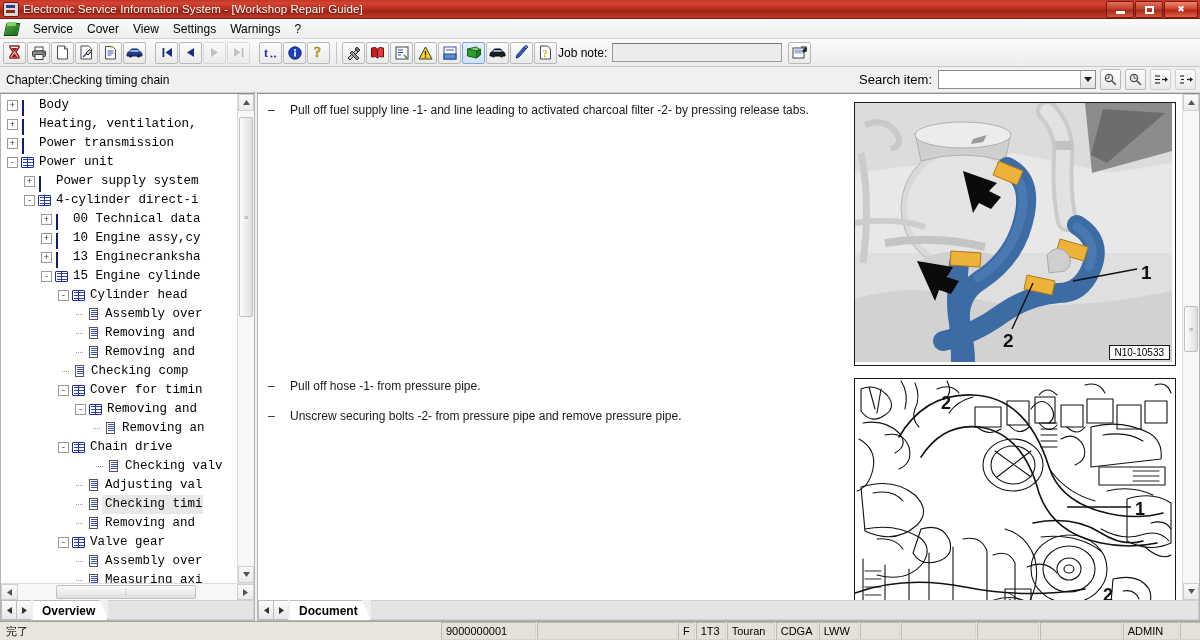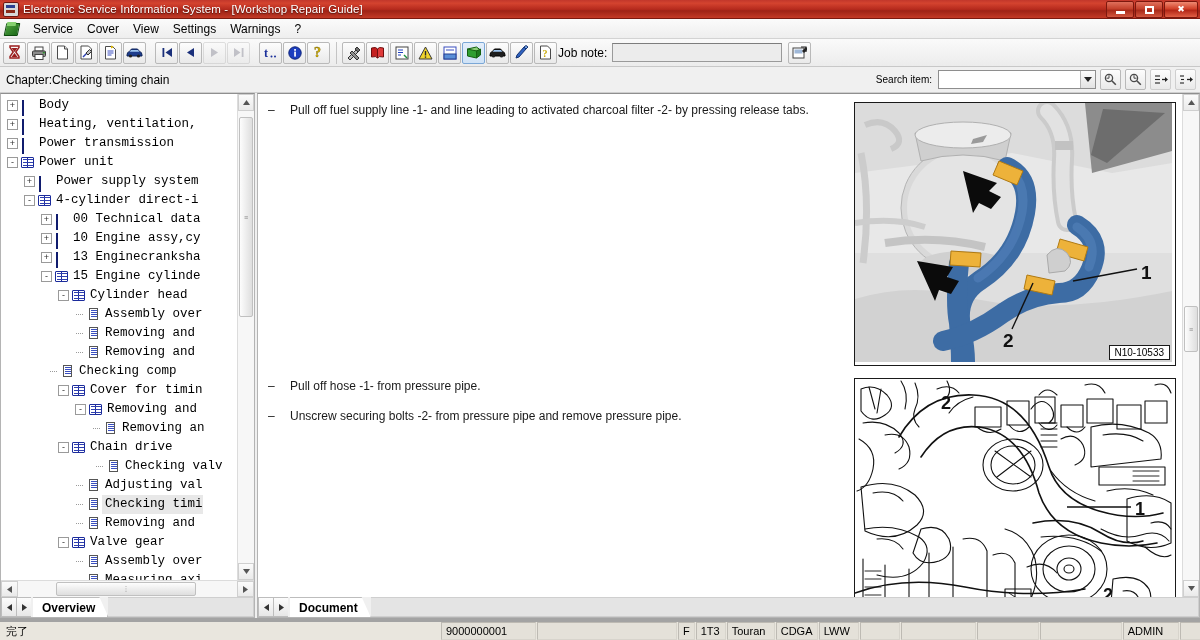--- a/index.html
+++ b/index.html
@@ -105,21 +105,21 @@
   }
 
   
   .chapterbar{
     height:25px;flex:0 0 25px;background:#f0f0f0;
     display:flex;align-items:center;border-bottom:1px solid #cfcfcf;
     position:relative;padding-left:6px;
   }
   .chapter-text{font-size:12px;color:#000;white-space:nowrap;}
   .searchwrap{position:absolute;right:4px;top:2px;display:flex;align-items:center;}
-  .searchwrap label{font-size:10px;margin-right:6px;}
+  .searchwrap label{font-size:13px;margin-right:6px;}
   .search-combo{
     width:158px;height:19px;box-sizing:border-box;
     border:1px solid #8e8e8e;background:#fff;
     display:flex;align-items:center;position:relative;
   }
   .search-combo input{
     border:0;outline:0;background:transparent;width:136px;height:17px;
     font-family:"Liberation Sans",sans-serif;font-size:12px;padding-left:3px;
   }
   .combo-arrow{
@@ -277,21 +277,21 @@
   }
   .fig1{width:320px;height:162px;}
   .figcap{
     position:absolute;right:5px;bottom:5px;background:#fff;border:1px solid #1a1a1a;
     font-size:10px;padding:1px 5px;font-family:"Liberation Sans",sans-serif;
   }
 
   
   .statusbar{
     height:18px;flex:0 0 18px;background:#e9e6de;
-    border-top:4px solid #a3a3a3;display:flex;align-items:stretch;font-size:11px;
+    border-top:1px solid #a3a3a3;display:flex;align-items:stretch;font-size:11px;
   }
   .st-cell{
     border:1px solid #d7d4cc;border-top-color:#bdbab3;border-left-color:#bdbab3;
     background:#e4e1d9;box-sizing:border-box;display:flex;align-items:center;
     padding:0 4px;white-space:nowrap;margin-right:1px;
   }
   .st-msg{flex:0 0 440px;background:transparent;border:0;padding-left:6px;}
 </style>
 </head>
 <body>
@@ -644,21 +644,21 @@
               </span>
               <span class="tlabel">Removing and</span>
             </div>
             <div class="tnode" style="padding-left: 74px;">
               <span class="dotline"></span>
               <span class="ico">
                 <span class="ico-doc"></span>
               </span>
               <span class="tlabel">Removing and</span>
             </div>
-            <div class="tnode" style="padding-left: 48px;">
+            <div class="tnode" style="padding-left: 60px;">
               <span class="dotline"></span>
               <span class="ico">
                 <span class="ico-doc"></span>
               </span>
               <span class="tlabel">Checking comp</span>
             </div>
             <div class="tnode" style="padding-left: 57px;">
               <span class="expander">-</span>
               <span class="ico">
                 <span class="ico-book"></span>

